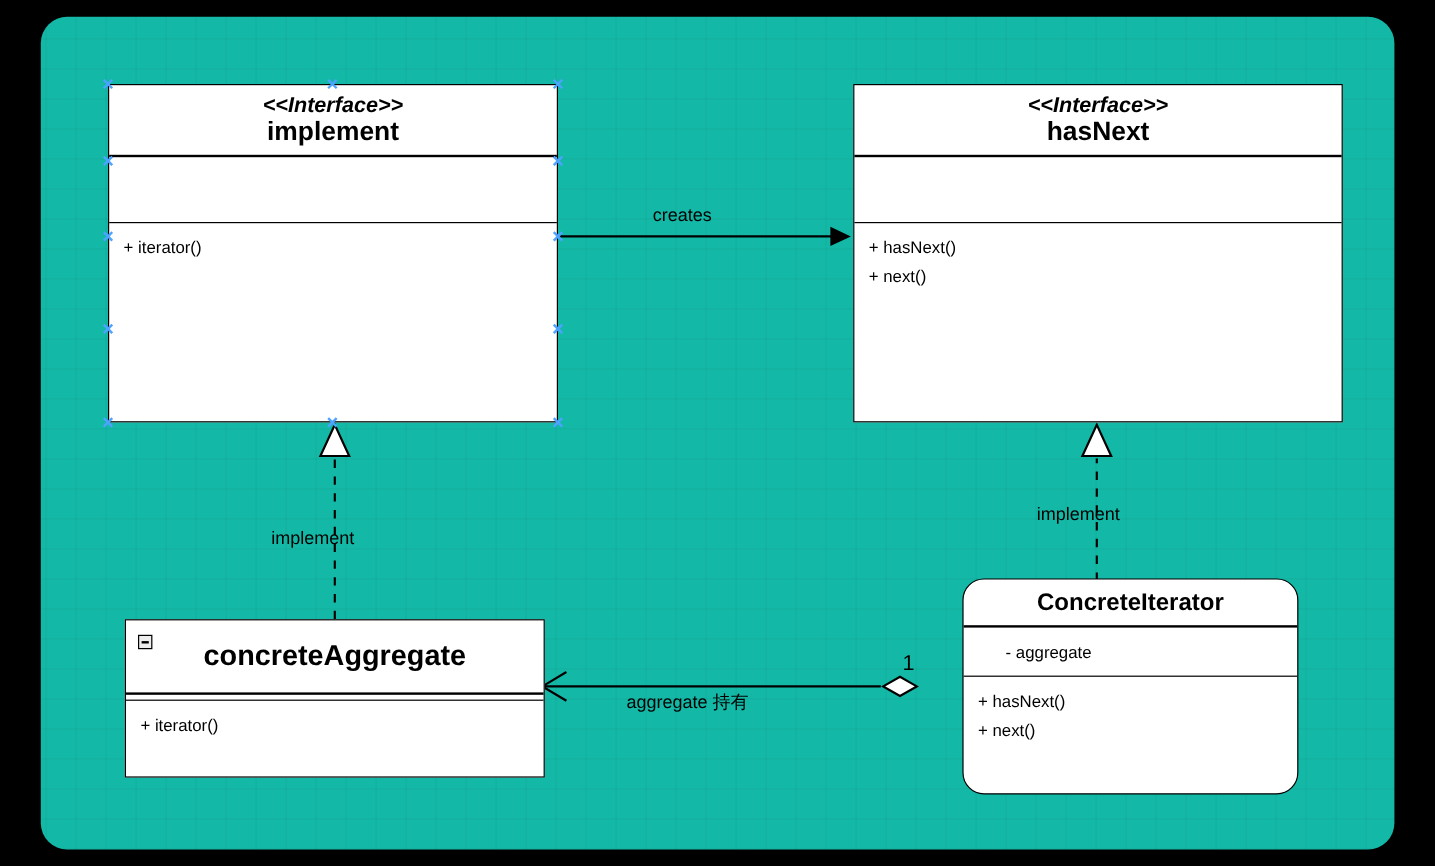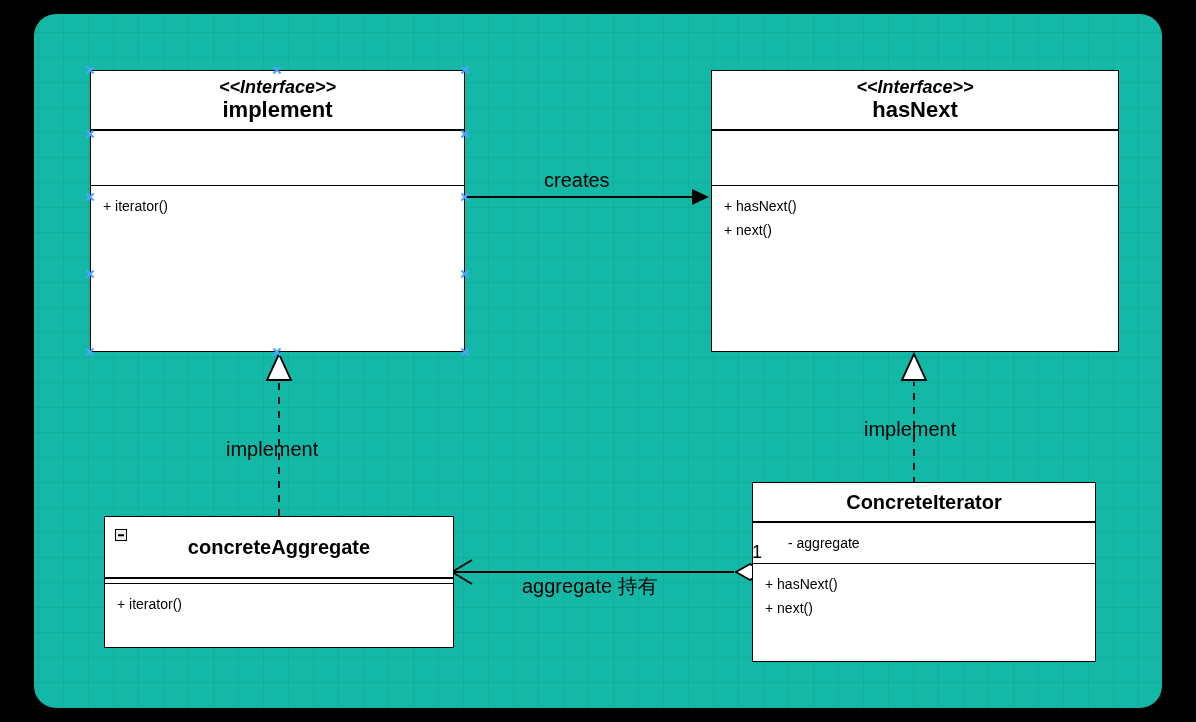--- a/index.html
+++ b/index.html
@@ -58,41 +58,41 @@
     line-height: 20px;
   }
   .uml-title .name {
     font-weight: 700;
     font-size: 22px;
     display: block;
     line-height: 26px;
   }
   .uml-title .name2 {
     font-weight: 700;
-    font-size: 20px;
+    font-size: 24px;
     display: block;
     line-height: 28px;
     padding: 10px 0;
   }
   .uml-sep {
     height: 1.6px;
     background: #000;
     width: 100%;
   }
   .uml-attrs, .uml-ops {
     padding: 8px 12px;
     font-size: 14px;
     line-height: 24px;
   }
   .uml-attrs.empty { height: 38px; }
   .uml-ops.tall { min-height: 70px; }
 
   .lbl {
     position: absolute;
-    font-size: 20px;
+    font-size: 15px;
     line-height: 20px;
     color: #000;
     background: transparent;
     white-space: nowrap;
   }
 
   
   .handle {
     position: absolute;
     width: 10px;
@@ -195,21 +195,21 @@
         <div class="collapse-box"></div>
         <span class="name2">concreteAggregate</span>
       </div>
       <div class="uml-sep"></div>
       <div class="uml-sep" style="margin-top:4px"></div>
       <div class="uml-ops">
         <div>+ iterator()</div>
       </div>
     </div>
 
-    <div class="uml-box" style="left:718px; top:468px; width:344px; height:180px;">
+    <div class="uml-box" style="left:768px; top:468px; width:280px; height:180px;border-radius:18px;">
       <div class="uml-title" style="padding:6px 0;">
         <span class="name" style="font-size:20px">ConcreteIterator</span>
       </div>
       <div class="uml-sep"></div>
       <div class="uml-attrs" style="padding-left:35px;">
         <div>- aggregate</div>
       </div>
       <div class="uml-sep"></div>
       <div class="uml-ops">
         <div>+ hasNext()</div>

